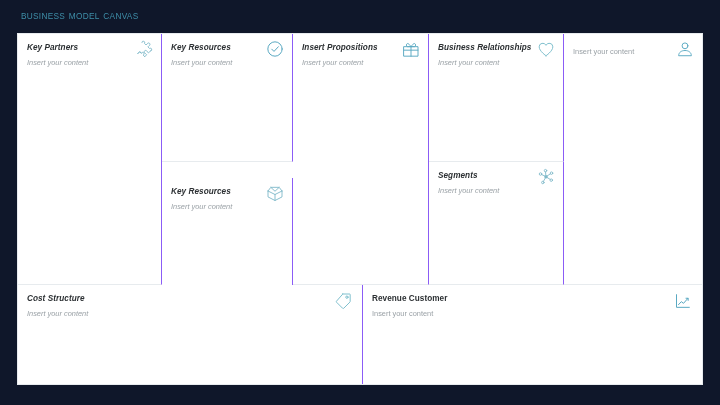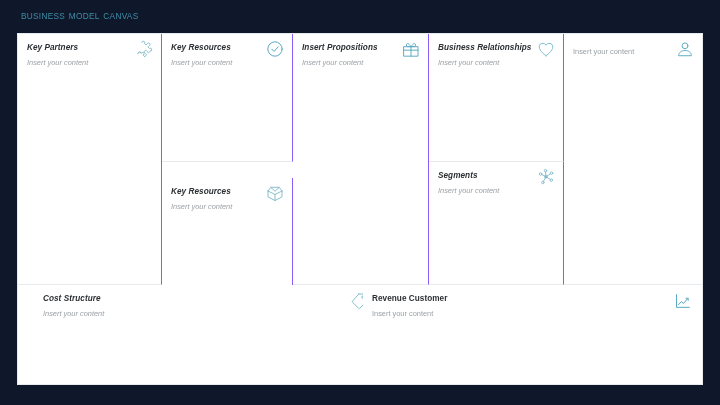--- a/index.html
+++ b/index.html
@@ -216,21 +216,21 @@
         <div class="block-placeholder">Insert your content</div>
         <div class="block-icon">
           <svg viewBox="0 0 24 24" fill="none" stroke="#5aa9c2" stroke-width="1.15" stroke-linecap="round" stroke-linejoin="round">
             <circle cx="12" cy="8.2" r="3.5"></circle>
             <path d="M4.4 19.6c0-3.6 3.4-5.8 7.6-5.8s7.6 2.2 7.6 5.8z"></path>
           </svg>
         </div>
       </div>
     </div>
 
-    <div class="block bottom border-r" style="left:16px; top:251px; width:345px; height:99px;">
+    <div class="block bottom border-r" style="left:0; top:251px; width:345px; height:99px;">
       <div class="block-inner">
         <div class="block-title">Cost Structure</div>
         <div class="block-placeholder">Insert your content</div>
         <div class="block-icon">
           <svg viewBox="0 0 24 24" fill="none" stroke="#7fc0ce" stroke-width="1.2" stroke-linecap="round" stroke-linejoin="round">
             <path d="M11.6 3.6H20a.6.6 0 0 1 .6.6v8.4a1 1 0 0 1-.3.7l-7.4 7.4a1 1 0 0 1-1.4 0l-7.2-7.2a1 1 0 0 1 0-1.4l7.2-8.2a1 1 0 0 1 .1-.3z"></path>
             <circle cx="16.7" cy="7.4" r="1.4"></circle>
           </svg>
         </div>
       </div>

